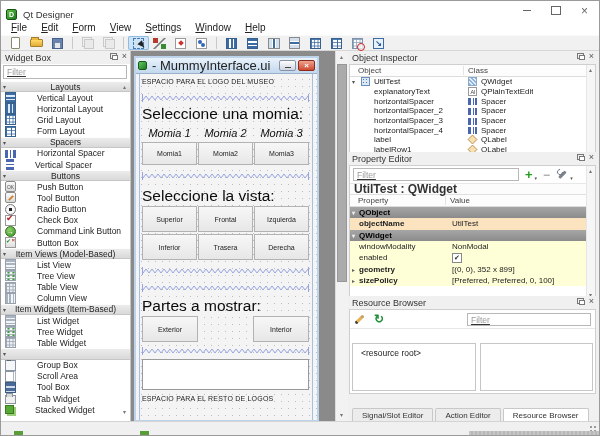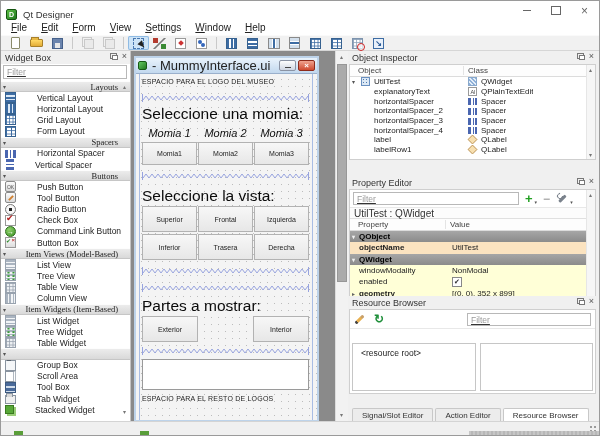--- a/index.html
+++ b/index.html
@@ -102,21 +102,21 @@
   .mini-arrow { position:absolute; font-size:6px; color:#777; line-height:6px; }
 
   
   .widgetbox { position:absolute; left:0; top:50px; width:130px; bottom:14px; background:#fff;
                border-right:1px solid #c4c4c4; }
   .wbx-filter { position:absolute; left:2px; right:3px; top:14px; height:14px; }
   .wbx-list { position:absolute; left:0; right:0; top:30px; bottom:1px; overflow:hidden; background:#fff; }
   .wb-row { height:11.15px; display:flex; align-items:center; font-size:8.5px; color:#222; padding:0 2px; }
   .wb-row.section { background:linear-gradient(#ececec,#d9d9d9); border-top:1px solid #fdfdfd; border-bottom:1px solid #c6c6c6; }
   .wb-row.section .wb-exp { font-size:6px; color:#555; width:10px; }
-  .wb-row.section .wb-label { flex:1; text-align:right; padding-right:10px;font-family:Liberation Serif, serif; }
+  .wb-row.section .wb-label { flex:1; text-align:center; padding-right:10px; }
   .wb-row.item { padding-left:4px;gap:16px; }
   .wb-ic { width:11px; height:11px; margin-right:5px; flex:none; position:relative; }
 
   .ic-vlayout { background:repeating-linear-gradient(180deg,#3d6ca3 0 2px,#dcea f6 2px 3.6px);
                 background:repeating-linear-gradient(180deg,#3d6ca3 0 2px,#dce9f6 2px 3.6px); border:1px solid #36618f; }
   .ic-hlayout { background:repeating-linear-gradient(90deg,#3d6ca3 0 2px,#dce9f6 2px 3.6px); border:1px solid #36618f; }
   .ic-gridlayout { background-color:#fff; border:1px solid #36618f;
                 background-image:linear-gradient(#3d6ca3 1px,transparent 1px),linear-gradient(90deg,#3d6ca3 1px,transparent 1px);
                 background-size:3.3px 3.3px; }
   .ic-formlayout { background-color:#fff; border:1px solid #36618f;
@@ -230,33 +230,33 @@
   .ic-plaintext::after { content:"Al"; font-size:5.5px; color:#444; letter-spacing:-0.5px; }
   .ic-oispacer { height:7px !important; margin-top:1px;
         background:repeating-linear-gradient(90deg,#4a66b0 0 1px,transparent 1px 2.6px);
         border-left:2px solid #4a66b0; border-right:2px solid #4a66b0; }
   .ic-qlabel { background:#f8e0b0; border:1px solid #b08850; transform:rotate(45deg) scale(.78); }
   .vscroll { position:absolute; right:0; top:0; bottom:0; width:9px; background:#f6f6f6; border-left:1px solid #e6e6e6; }
   .vscroll .up { position:absolute; top:1px; left:2px; font-size:6px; color:#777; }
   .vscroll .dn { position:absolute; bottom:1px; left:2px; font-size:6px; color:#777; }
 
   
-  .pe { top:125px; height:148px; }
+  .pe { top:101px; height:148px; }
   .pe-toolbar { height:18px; display:flex; align-items:center; padding:0 3px; gap:6px; background:#fff; border-bottom:1px solid #e8e8e8; }
   .pe-toolbar .filter-input { flex:none; width:166px; height:13px; }
   .pe-plus { color:#22a022; font-size:13px; font-weight:bold; line-height:10px; }
   .pe-minus { color:#aaa; font-size:12px; font-weight:bold; line-height:10px; }
   .pe-wrench { width:12px; height:12px; position:relative; }
   .pe-wrench::before { content:""; position:absolute; left:5px; top:1px; width:2.5px; height:9px;
         background:#7a828c; border-radius:1px; transform:rotate(45deg); }
   .pe-wrench::after { content:""; position:absolute; left:1px; top:0px; width:4px; height:4px;
         border:1.5px solid #7a828c; border-radius:50%; border-top-color:transparent; transform:rotate(45deg); }
   .dd-arrow { font-size:5px; color:#555; margin-left:-4px; margin-top:7px; }
-  .pe-info { height:11px; font-size:10px; color:#333; background:#fcfcfc; border-bottom:1px solid #e0e0e0;
-        display:flex; align-items:center; padding-left:4px; }
+  .pe-info { height:11px; font-size:12px; color:#333; background:#fcfcfc; border-bottom:1px solid #e0e0e0;
+        display:flex; align-items:center; padding-left:4px;font-weight:bold; }
   .pe .col-hdr span:first-child { padding-left:8px; width:96px; border-right:1px solid #e4e4e4; }
   .pe .col-hdr span:last-child { padding-left:4px; }
   .pe-row { height:11.3px; display:flex; align-items:center; font-size:8px; color:#222; }
   .pe-row.group { background:linear-gradient(#a6a6a6,#8b8b8b); font-weight:bold; color:#000; }
   .pe-row.group .pe-exp { color:#f0f0f0; }
   .pe-exp { width:9px; padding-left:2px; font-size:6px; color:#666; flex:none; }
   .pe-name { width:88px; flex:none; overflow:hidden; white-space:nowrap; }
   .pe-val { flex:1; padding-left:5px; overflow:hidden; white-space:nowrap; display:flex; align-items:center; }
   .pe-row.bold .pe-name { font-weight:bold; }
   .pe-row.peach { background:#fbe3c0; }

